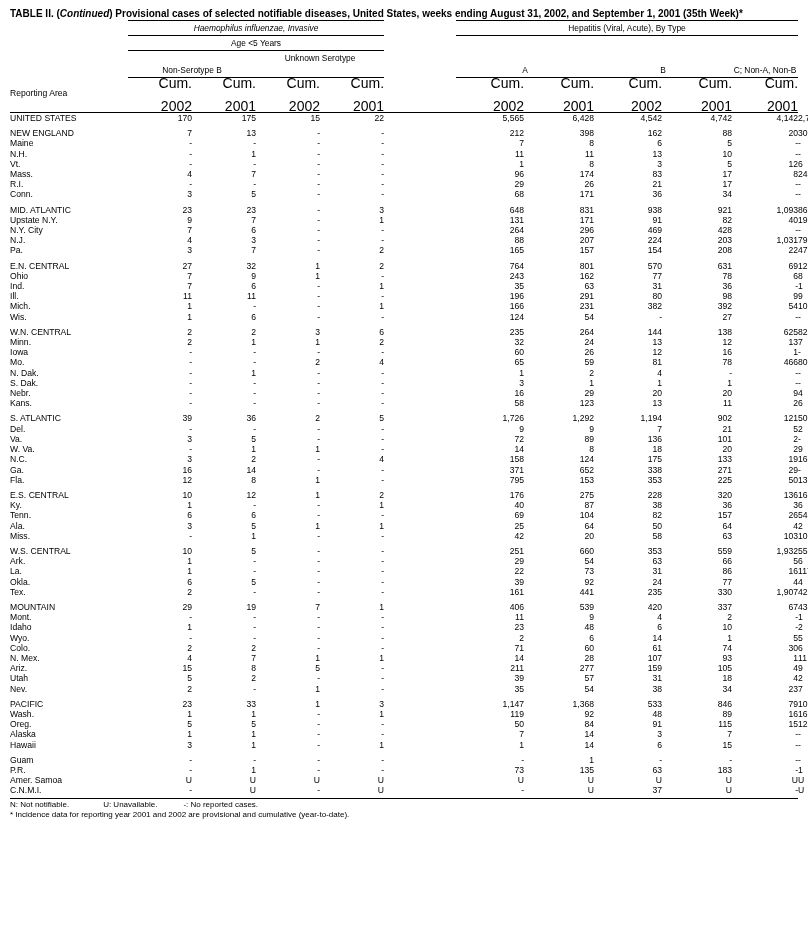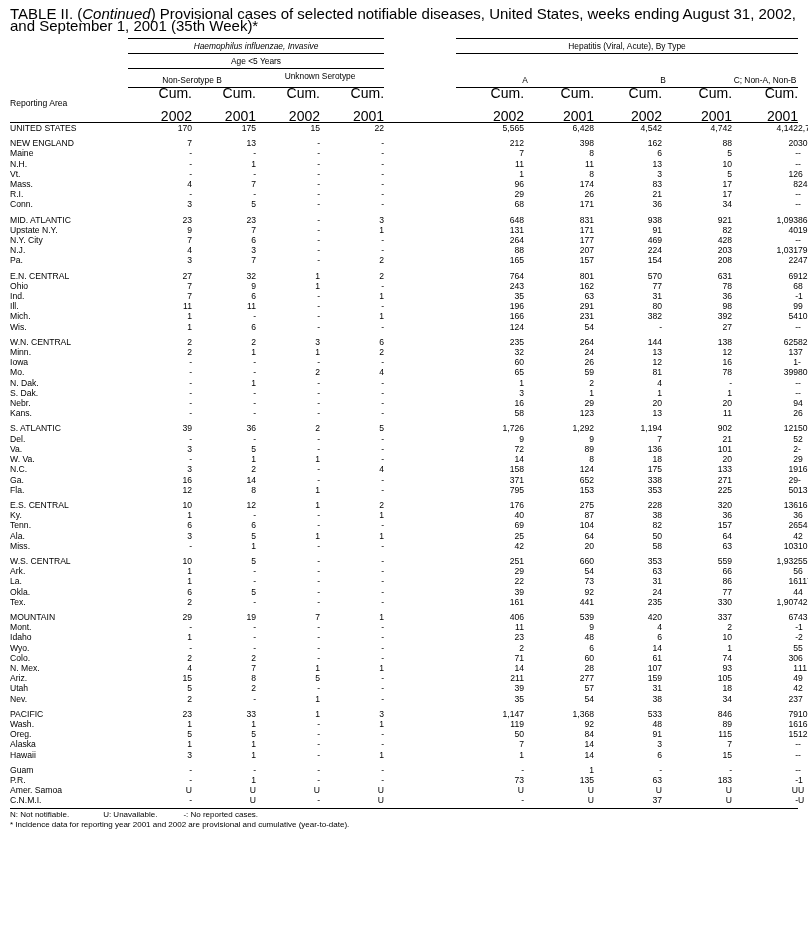--- a/index.html
+++ b/index.html
@@ -15,24 +15,23 @@
     color: #000000;
     position: relative;
     overflow: hidden;
   }
   .page {
     padding: 8px 10px 0 10px;
     box-sizing: border-box;
     width: 808px;
   }
   .title {
-    font-size: 15px;
-    font-weight: normal;
+    font-size: 10px;
+    font-weight: bold;
     line-height: 12px;
-    margin-bottom: 6px;
   }
   .title .ital {
     font-style: italic;
   }
   table.main {
     border-collapse: collapse;
     width: 788px;
     table-layout: fixed;
     font-size: 8.6px;
   }
@@ -128,21 +127,21 @@
     <tr>
       <td></td>
       <td colspan="4" class="hdr-cell rule-bottom" style="padding:2px 0 1px 0;">Age &lt;5 Years</td>
       <td></td>
       <td colspan="5" style="height:2px;"></td>
     </tr>
 
     <tr>
       <td></td>
       <td colspan="2" class="hdr-cell rule-bottom" style="padding:2px 0 1px 0;">Non-Serotype B</td>
-      <td colspan="2" class="hdr-cell rule-bottom" style="padding:2px 0 5px 0;">Unknown Serotype</td>
+      <td colspan="2" class="hdr-cell rule-bottom" style="padding:2px 0 13px 0;">Unknown Serotype</td>
       <td></td>
       <td colspan="2" class="hdr-cell rule-bottom" style="padding:2px 0 1px 0;">A</td>
       <td colspan="2" class="hdr-cell rule-bottom" style="padding:2px 0 1px 0;">B</td>
       <td class="hdr-cell rule-bottom" style="padding:2px 0 1px 0;">C; Non-A, Non-B</td>
     </tr>
 
     <tr>
       <td></td>
       <td class="colhead-sub">Cum.</td>
       <td class="colhead-sub">Cum.</td>
@@ -319,21 +318,21 @@
           <td class="num">19</td>
         </tr>
         <tr class="rowline">
           <td class="area-col">N.Y. City</td>
           <td class="num">7</td>
           <td class="num">6</td>
           <td class="num">-</td>
           <td class="num">-</td>
           <td></td>
           <td class="num">264</td>
-          <td class="num">177</td>
+          <td class="num">296</td>
           <td class="num">469</td>
           <td class="num">428</td>
           <td class="num">-</td>
           <td class="num">-</td>
         </tr>
         <tr class="rowline">
           <td class="area-col">N.J.</td>
           <td class="num">4</td>
           <td class="num">3</td>
           <td class="num">-</td>
@@ -496,21 +495,21 @@
           <td class="area-col">Mo.</td>
           <td class="num">-</td>
           <td class="num">-</td>
           <td class="num">2</td>
           <td class="num">4</td>
           <td></td>
           <td class="num">65</td>
           <td class="num">59</td>
           <td class="num">81</td>
           <td class="num">78</td>
-          <td class="num">399</td>
+          <td class="num">466</td>
           <td class="num">805</td>
         </tr>
         <tr class="rowline">
           <td class="area-col">N. Dak.</td>
           <td class="num">-</td>
           <td class="num">1</td>
           <td class="num">-</td>
           <td class="num">-</td>
           <td></td>
           <td class="num">1</td>

